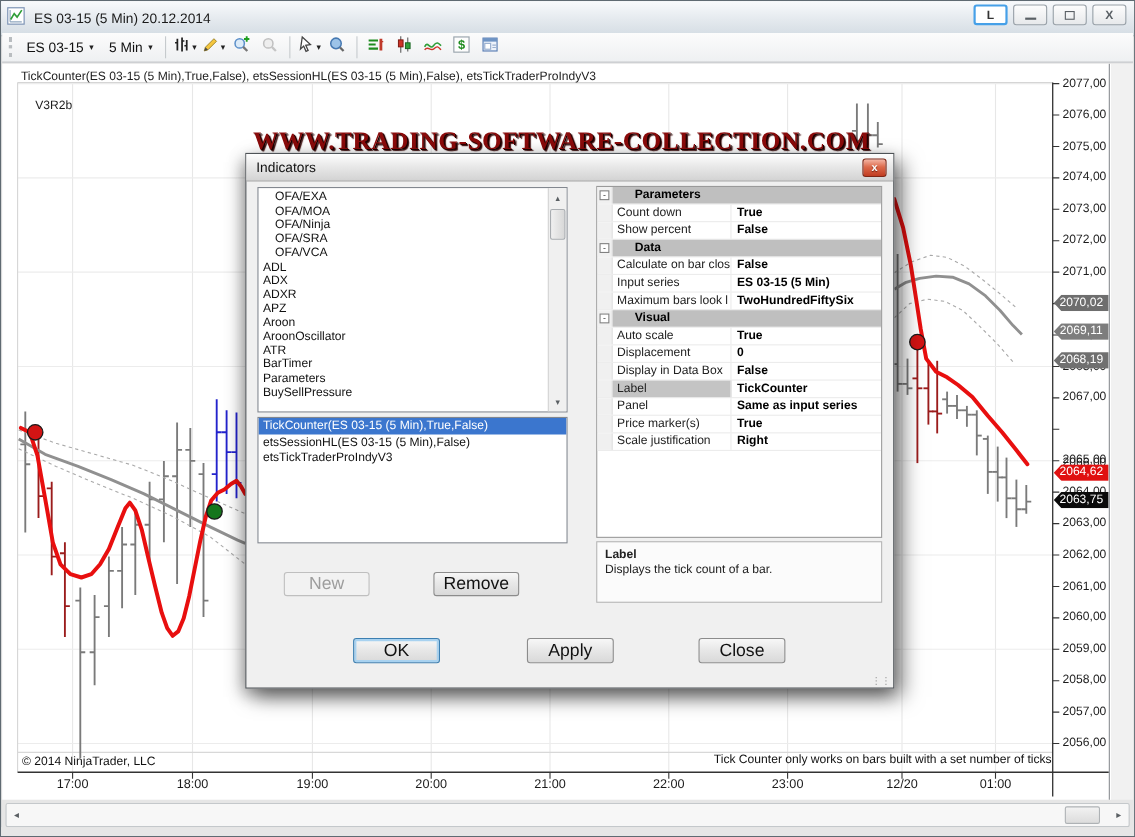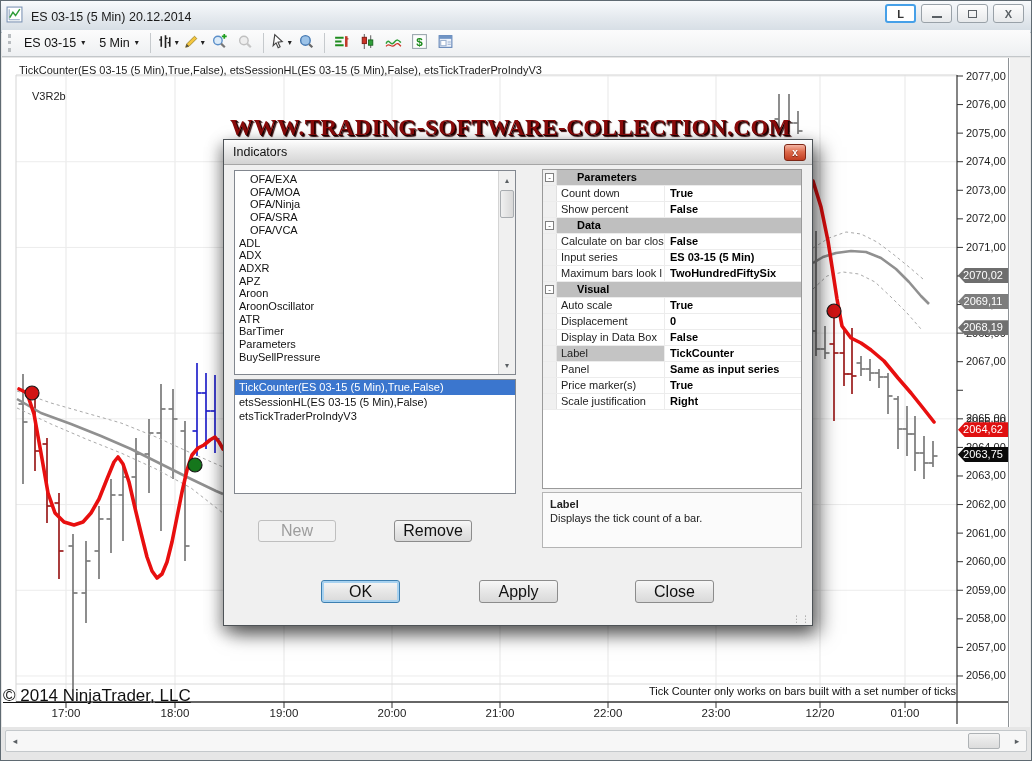--- a/index.html
+++ b/index.html
@@ -32,21 +32,21 @@
   
   .chart-area { position:absolute; top:57px; left:1px; width:1007px; height:669px; background:#fff; }
   #chart-svg { position:absolute; left:0; top:0; }
   .ind-label { position:absolute; left:17px; top:6px; font-size:11px; color:#1c1c1c; white-space:nowrap; }
   .version { position:absolute; left:30px; top:32px; font-size:11px; color:#1c1c1c; }
   .wm { position:absolute; left:228px; top:22px; width:525px; text-align:center;
     font-family:"Liberation Serif",serif; font-weight:bold; color:#8a0b0b;
     text-shadow:1px 1px 0 #1a0000, 2px 2px 1px #3b0b0b; white-space:pre; }
   .wm-1 { font-size:23px; letter-spacing:.5px; line-height:1.0; }
   .wm-2 { font-size:19px; letter-spacing:.5px; line-height:1.15; }
-  .copyright { position:absolute; left:1px; top:628px; font-size:17px; color:#111;text-decoration:underline; }
+  .copyright { position:absolute; left:18px; top:628px; font-size:11px; color:#111; }
   .note { position:absolute; right:53px; top:627px; font-size:11px; color:#111; }
   .price-label { position:absolute; left:964px; font-size:11px; color:#1c1c1c; }
   .price-marker { position:absolute; left:956px; width:50px; height:15px; color:#fff;
     font-size:11px; text-align:center; line-height:15px;
     clip-path:polygon(0 50%, 14% 0, 100% 0, 100% 100%, 14% 100%); }
   .time-label { position:absolute; top:649px; width:60px; margin-left:-30px; text-align:center;
     font-size:11.5px; color:#1c1c1c; }
   
   .right-col { position:absolute; top:57px; right:1px; width:22px; height:669px;
     background:#f1f1f1; border-left:1px solid #8e9296; box-shadow:inset 1px 0 0 #fff; }

